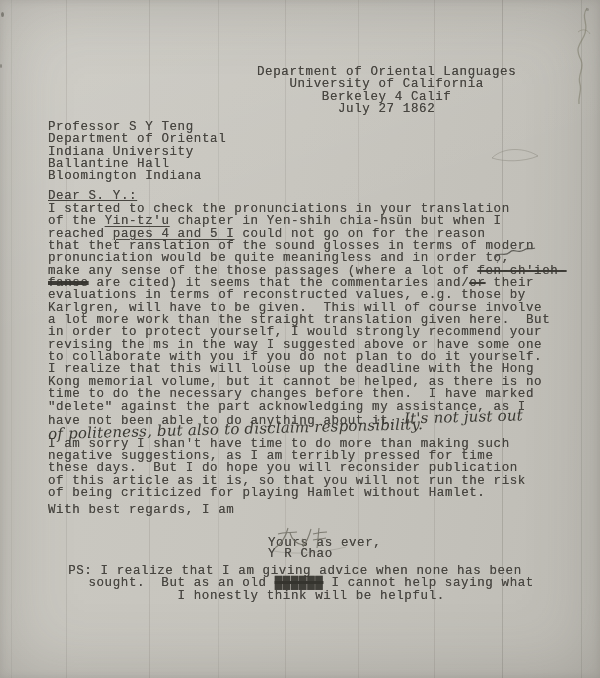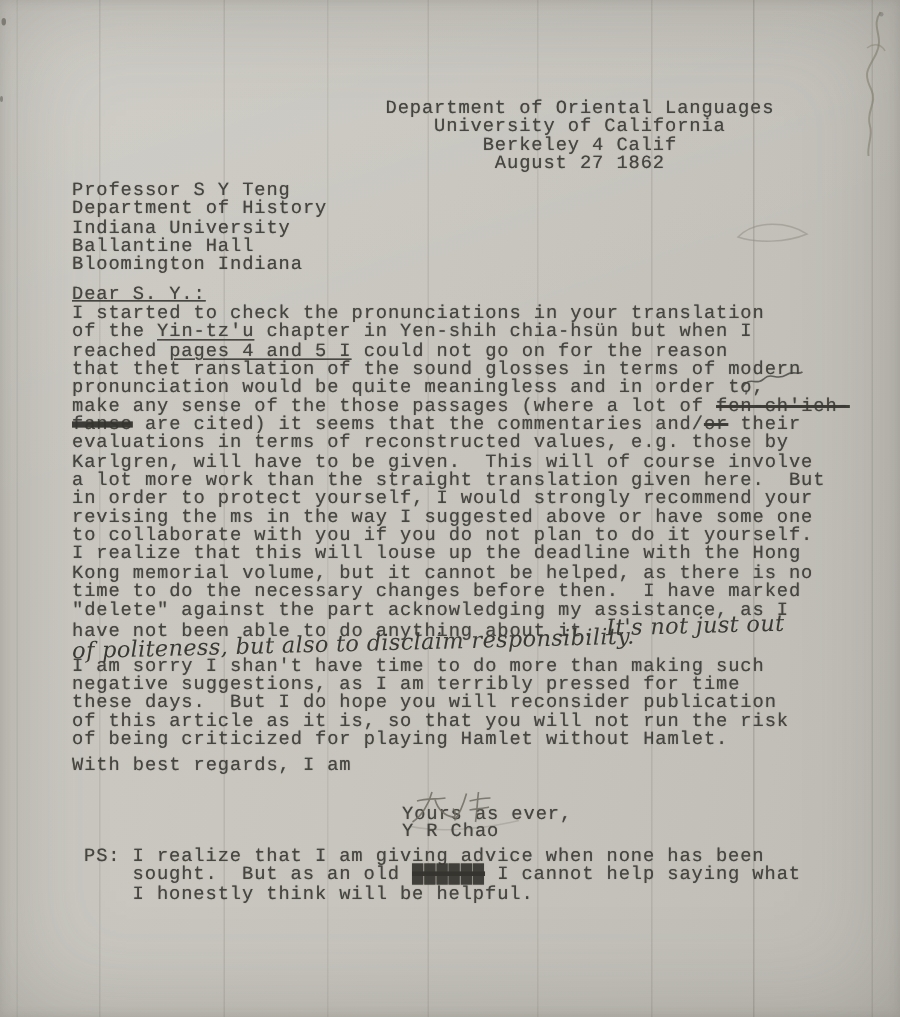--- a/index.html
+++ b/index.html
@@ -59,23 +59,23 @@
 
   <svg style="left:540px;top:2px;" width="60" height="110" viewBox="0 0 60 110">
     <path d="M47,6 c-7,10 3,16 -3,28 c-5,10 -9,12 -3,24 c4,9 -4,14 -1,24 c2,7 -2,12 -1,20" fill="none" stroke="#84826f" stroke-width="1.3" opacity="0.6"></path>
     <path d="M38,30 c5,-4 10,-2 12,2" fill="none" stroke="#84826f" stroke-width="1" opacity="0.45"></path>
   </svg>
 
   <svg style="left:488px;top:140px;" width="55" height="30" viewBox="0 0 55 30">
     <path d="M4,18 c12,-12 34,-10 46,-2 c-14,6 -34,6 -46,2 z" fill="none" stroke="#8b897f" stroke-width="1" opacity="0.5"></path>
   </svg>
 
-  <div class="block mono" style="left:257px;top:66px;text-align:center;"><div class="tl"><span>Department of Oriental Languages</span></div><div class="tl"><span>University of California</span></div><div class="tl"><span>Berkeley 4 Calif</span></div><div class="tl"><span>August 27 1862</span></div></div>
+  <div class="block mono" style="left:257px;top:66px;text-align:center;"><div class="tl"><span>Department of Oriental Languages</span></div><div class="tl"><span>University of California</span></div><div class="tl"><span>Berkeley 4 Calif</span></div><div class="tl"><span>July 27 1862</span></div></div>
 
-  <div class="block mono" style="left:48px;top:121px;"><div class="tl"><span>Professor S Y Teng</span></div><div class="tl"><span>Department of History</span></div><div class="tl"><span>Indiana University</span></div><div class="tl"><span>Ballantine Hall</span></div><div class="tl"><span>Bloomington Indiana</span></div></div>
+  <div class="block mono" style="left:48px;top:121px;"><div class="tl"><span>Professor S Y Teng</span></div><div class="tl"><span>Department of Oriental</span></div><div class="tl"><span>Indiana University</span></div><div class="tl"><span>Ballantine Hall</span></div><div class="tl"><span>Bloomington Indiana</span></div></div>
 
   <div class="block mono" style="left:48px;top:189px;text-decoration:underline;">Dear S. Y.:</div>
 
   <div class="block mono" style="left:48px;top:203px;"><div class="tl"><span>I started to check the pronunciations in your translation</span></div><div class="tl"><span>of the </span><span class="u">Yin-tz'u</span><span> chapter in Yen-shih chia-hsün but when I</span></div><div class="tl"><span>reached </span><span class="u">pages 4 and 5 I</span><span> could not go on for the reason</span></div><div class="tl"><span>that thet ranslation of the sound glosses in terms of modern</span></div><div class="tl"><span>pronunciation would be quite meaningless and in order to,</span></div><div class="tl"><span>make any sense of the those passages (where a lot of </span><span class="strike">fen-ch'ieh-</span></div><div class="tl"><span class="xout">fanse</span><span> are cited) it seems that the commentaries and/</span><span class="strike">or</span><span> their</span></div><div class="tl"><span>evaluations in terms of reconstructed values, e.g. those by</span></div><div class="tl"><span>Karlgren, will have to be given.  This will of course involve</span></div><div class="tl"><span>a lot more work than the straight translation given here.  But</span></div><div class="tl"><span>in order to protect yourself, I would strongly recommend your</span></div><div class="tl"><span>revising the ms in the way I suggested above or have some one</span></div><div class="tl"><span>to collaborate with you if you do not plan to do it yourself.</span></div><div class="tl"><span>I realize that this will louse up the deadline with the Hong</span></div><div class="tl"><span>Kong memorial volume, but it cannot be helped, as there is no</span></div><div class="tl"><span>time to do the necessary changes before then.  I have marked</span></div><div class="tl"><span>"delete" against the part acknowledging my assistance, as I</span></div><div class="tl"><span>have not been able to do anything about it. </span><span class="hand">It's not just out</span></div><div class="tl"><span class="hand">of politeness, but also to disclaim responsibility.</span></div><div class="tl"><span>I am sorry I shan't have time to do more than making such</span></div><div class="tl"><span>negative suggestions, as I am terribly pressed for time</span></div><div class="tl"><span>these days.  But I do hope you will reconsider publication</span></div><div class="tl"><span>of this article as it is, so that you will not run the risk</span></div><div class="tl"><span>of being criticized for playing Hamlet without Hamlet.</span></div></div>
 
   <svg style="left:492px;top:246px;" width="46" height="16" viewBox="0 0 46 16">
     <path d="M3,12 C8,4 12,12 18,6 C22,2 26,8 32,4 C36,1 40,4 43,2" fill="none" stroke="#45443f" stroke-width="1.1" opacity="0.8"></path>
     <path d="M5,14 c1,1 1,2 0,3" fill="none" stroke="#45443f" stroke-width="1" opacity="0.7"></path>
   </svg>
 
@@ -91,15 +91,15 @@
       <path d="M39,5 C37,12 34,19 31,23"></path>
       <path d="M41,10 C45,9 51,8 55,8"></path>
       <path d="M47,4 C46,12 46,18 45,24"></path>
       <path d="M41,16 C46,15 51,15 54,14"></path>
     </g>
     <path d="M2,27 C20,31 50,29 74,23" fill="none" stroke="#8b897f" stroke-width="1" opacity="0.4"></path>
   </svg>
 
   <div class="block mono" style="left:268px;top:547px;">Y R Chao</div>
 
-  <div class="block mono" style="left:56px;top:565px;"><div class="tl"><span>PS: I realize that I am giving advice when none has been</span></div><div class="tl"><span>    sought.  But as an old </span><span class="blot">██████</span><span> I cannot help saying what</span></div><div class="tl"><span>    I honestly think will be helpful.</span></div></div>
+  <div class="block mono" style="left:56px;top:565px;text-align:center;"><div class="tl"><span>PS: I realize that I am giving advice when none has been</span></div><div class="tl"><span>    sought.  But as an old </span><span class="blot">██████</span><span> I cannot help saying what</span></div><div class="tl"><span>    I honestly think will be helpful.</span></div></div>
 
 </div>
 
 </body></html>

